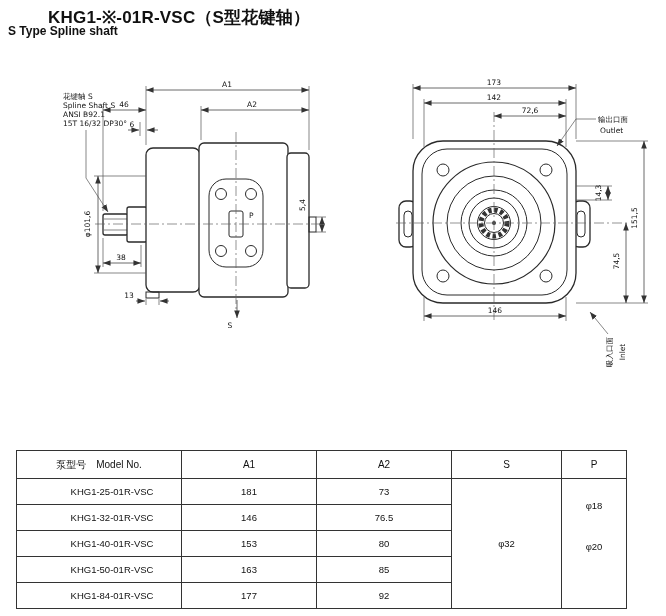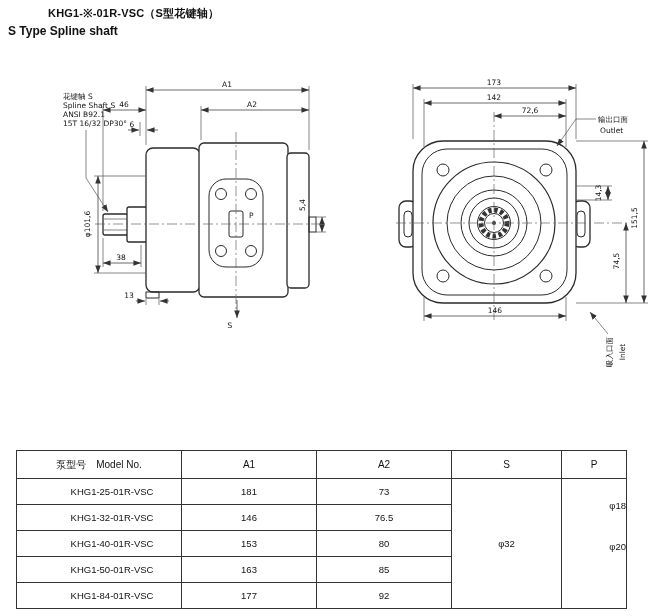--- a/index.html
+++ b/index.html
@@ -1,39 +1,39 @@
 <!DOCTYPE html>
 <html><head>
 <meta charset="utf-8">
 <style>
   html,body{margin:0;padding:0;background:#fff;}
   .page{position:relative;width:666px;height:616px;background:#fff;overflow:hidden;
         font-family:"Liberation Sans",sans-serif;color:#111;}
-  .title-main{position:absolute;left:8px;top:5px;font-size:11px;font-weight:bold;letter-spacing:.2px;padding-left:40px;}
+  .title-main{position:absolute;left:8px;top:5px;font-size:17px;font-weight:bold;letter-spacing:.2px;padding-left:40px;}
   .title-sub{position:absolute;left:8px;top:24px;font-size:12px;font-weight:bold;}
   svg.drawing{position:absolute;left:0;top:0;}
   
   .ol  {fill:#fff;stroke:#2a2a2a;stroke-width:1.3;}
   .ol2 {fill:none;stroke:#2a2a2a;stroke-width:1;}
   .thin{fill:none;stroke:#555;stroke-width:.7;}
   .dim {fill:none;stroke:#444;stroke-width:.8;}
   .cl  {fill:none;stroke:#666;stroke-width:.7;stroke-dasharray:10 3 2 3;}
   .spline-ring{fill:none;stroke:#333;stroke-width:5;stroke-dasharray:3.5 2.6;}
   .dtx {font-family:"DejaVu Sans",sans-serif;font-size:7.5px;fill:#111;}
   .dtm {text-anchor:middle;}
   
   .spec-table{position:absolute;left:16px;top:450px;width:610px;border-collapse:collapse;
               table-layout:fixed;font-size:9.5px;color:#111;}
   .spec-table th,.spec-table td{border:1px solid #333;text-align:center;padding:0;font-weight:normal;}
   .spec-table th{height:27px;font-size:10px;}
   .spec-table td{height:25px;}
   .spec-table td.model{text-align:center;padding-left:26px;}
   .spec-table td.merged{vertical-align:middle;}
   .spec-table td.p-cell{vertical-align:top;}
-  .p-cell div{height:18px;line-height:18px;text-align:right;}
+  .p-cell div{height:18px;line-height:18px;}
   .p-cell .p-upper{margin-top:18px;}
   .p-cell .p-lower{margin-top:23px;}
 </style>
 </head>
 <body>
 
 <div class="page">
 
   <div class="title-main">KHG1-※-01R-VSC（S型花键轴）</div>
   <div class="title-sub">S Type Spline shaft</div>

